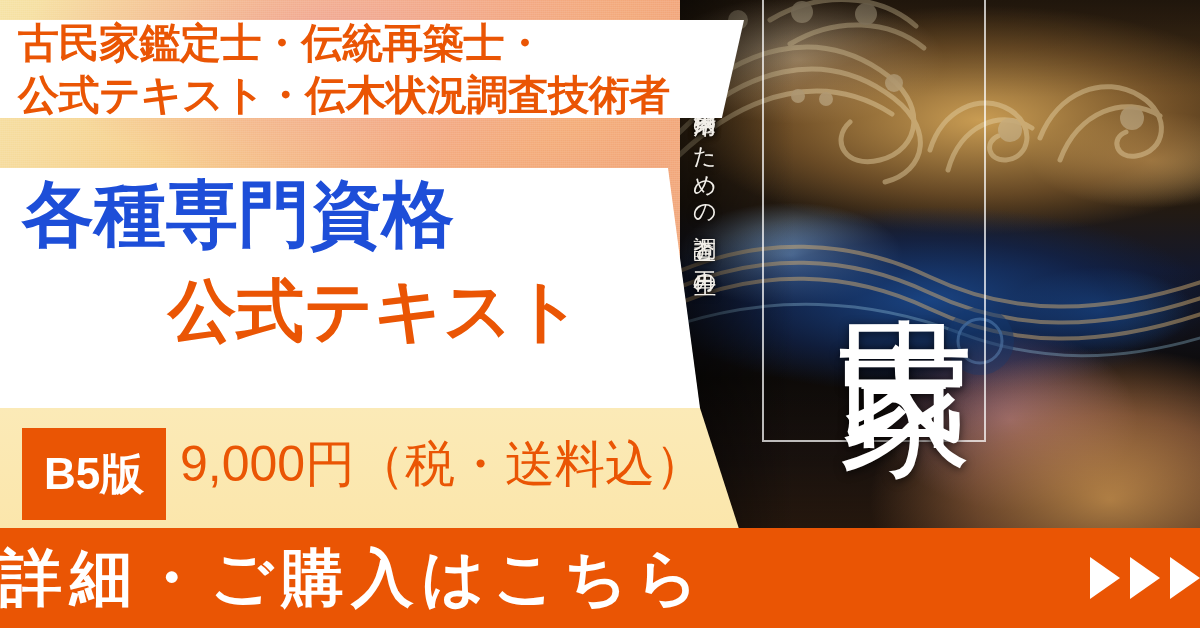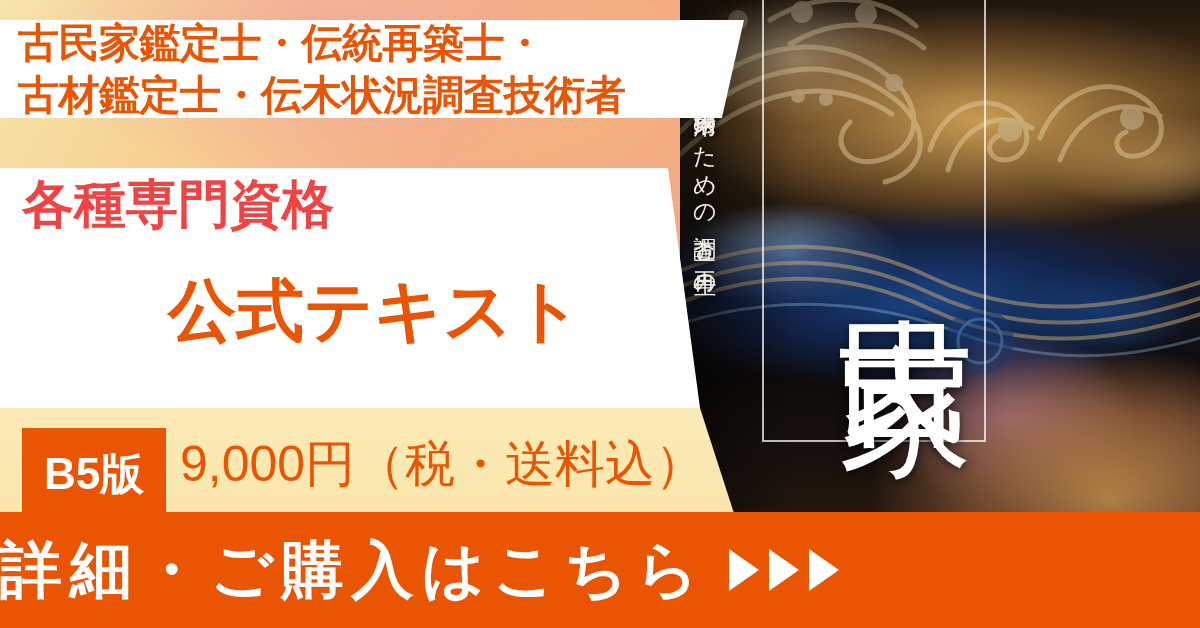--- a/index.html
+++ b/index.html
@@ -98,21 +98,21 @@
   }
 
   
   .panel-main{
     position:absolute;left:0;top:168px;width:700px;height:240px;
     background:#fff;
     clip-path:polygon(0 0, 668px 0, 700px 240px, 0 240px);
   }
   .panel-main .l1{
     position:absolute;left:22px;top:10px;
-    color:#ef4444;font-size:52px;font-weight:700;line-height:1;
+    color:#1d4ed8;font-size:72px;font-weight:700;line-height:1;
     letter-spacing:0px;white-space:nowrap;
   }
   .panel-main .l2{
     position:absolute;left:168px;top:108px;
     color:#ea5504;font-size:68px;font-weight:700;line-height:1;
     letter-spacing:0px;white-space:nowrap;
   }
 
   
   .band-price{
@@ -128,22 +128,22 @@
   }
   .price-text{
     position:absolute;left:180px;top:20px;height:72px;
     display:flex;align-items:center;
     color:#ea5504;font-size:50px;font-weight:400;
     letter-spacing:0px;white-space:nowrap;
   }
 
   
   .cta{
-    position:absolute;left:0;bottom:0;width:1200px;height:116px;
-    background:#ea5504;display:flex;align-items:center;justify-content:flex-start;
+    position:absolute;left:0;bottom:0;width:1200px;height:100px;
+    background:#ea5504;display:flex;align-items:center;justify-content:space-between;
   }
   .cta-label{
     color:#fff;font-size:62px;font-weight:700;
     letter-spacing:8px;white-space:nowrap;
   }
   .cta-arrows{display:flex;align-items:center;gap:10px;margin-left:22px;}
   .cta-arrows .tri{
     width:0;height:0;
     border-left:30px solid #fff;
     border-top:21px solid transparent;
@@ -199,21 +199,21 @@
     </svg>
 
     <div class="vignette"></div>
     <div class="frame"></div>
     <div class="title-v">古民家</div>
     <div class="sub-v">伝統構法、古民家活用のための調査と再生の</div>
   </div>
 
   <div class="panel-top">
     <div class="line">古民家鑑定士・伝統再築士・</div>
-    <div class="line">古材鑑定士・伝木状況調査技術者</div>
+    <div class="line">公式テキスト・伝木状況調査技術者</div>
   </div>
 
   <div class="panel-main">
     <div class="l1">各種専門資格</div>
     <div class="l2">公式テキスト</div>
   </div>
 
   <div class="band-price">
     <div class="badge-b5">B5版</div>
     <div class="price-text">9,000円（税・送料込）</div>

